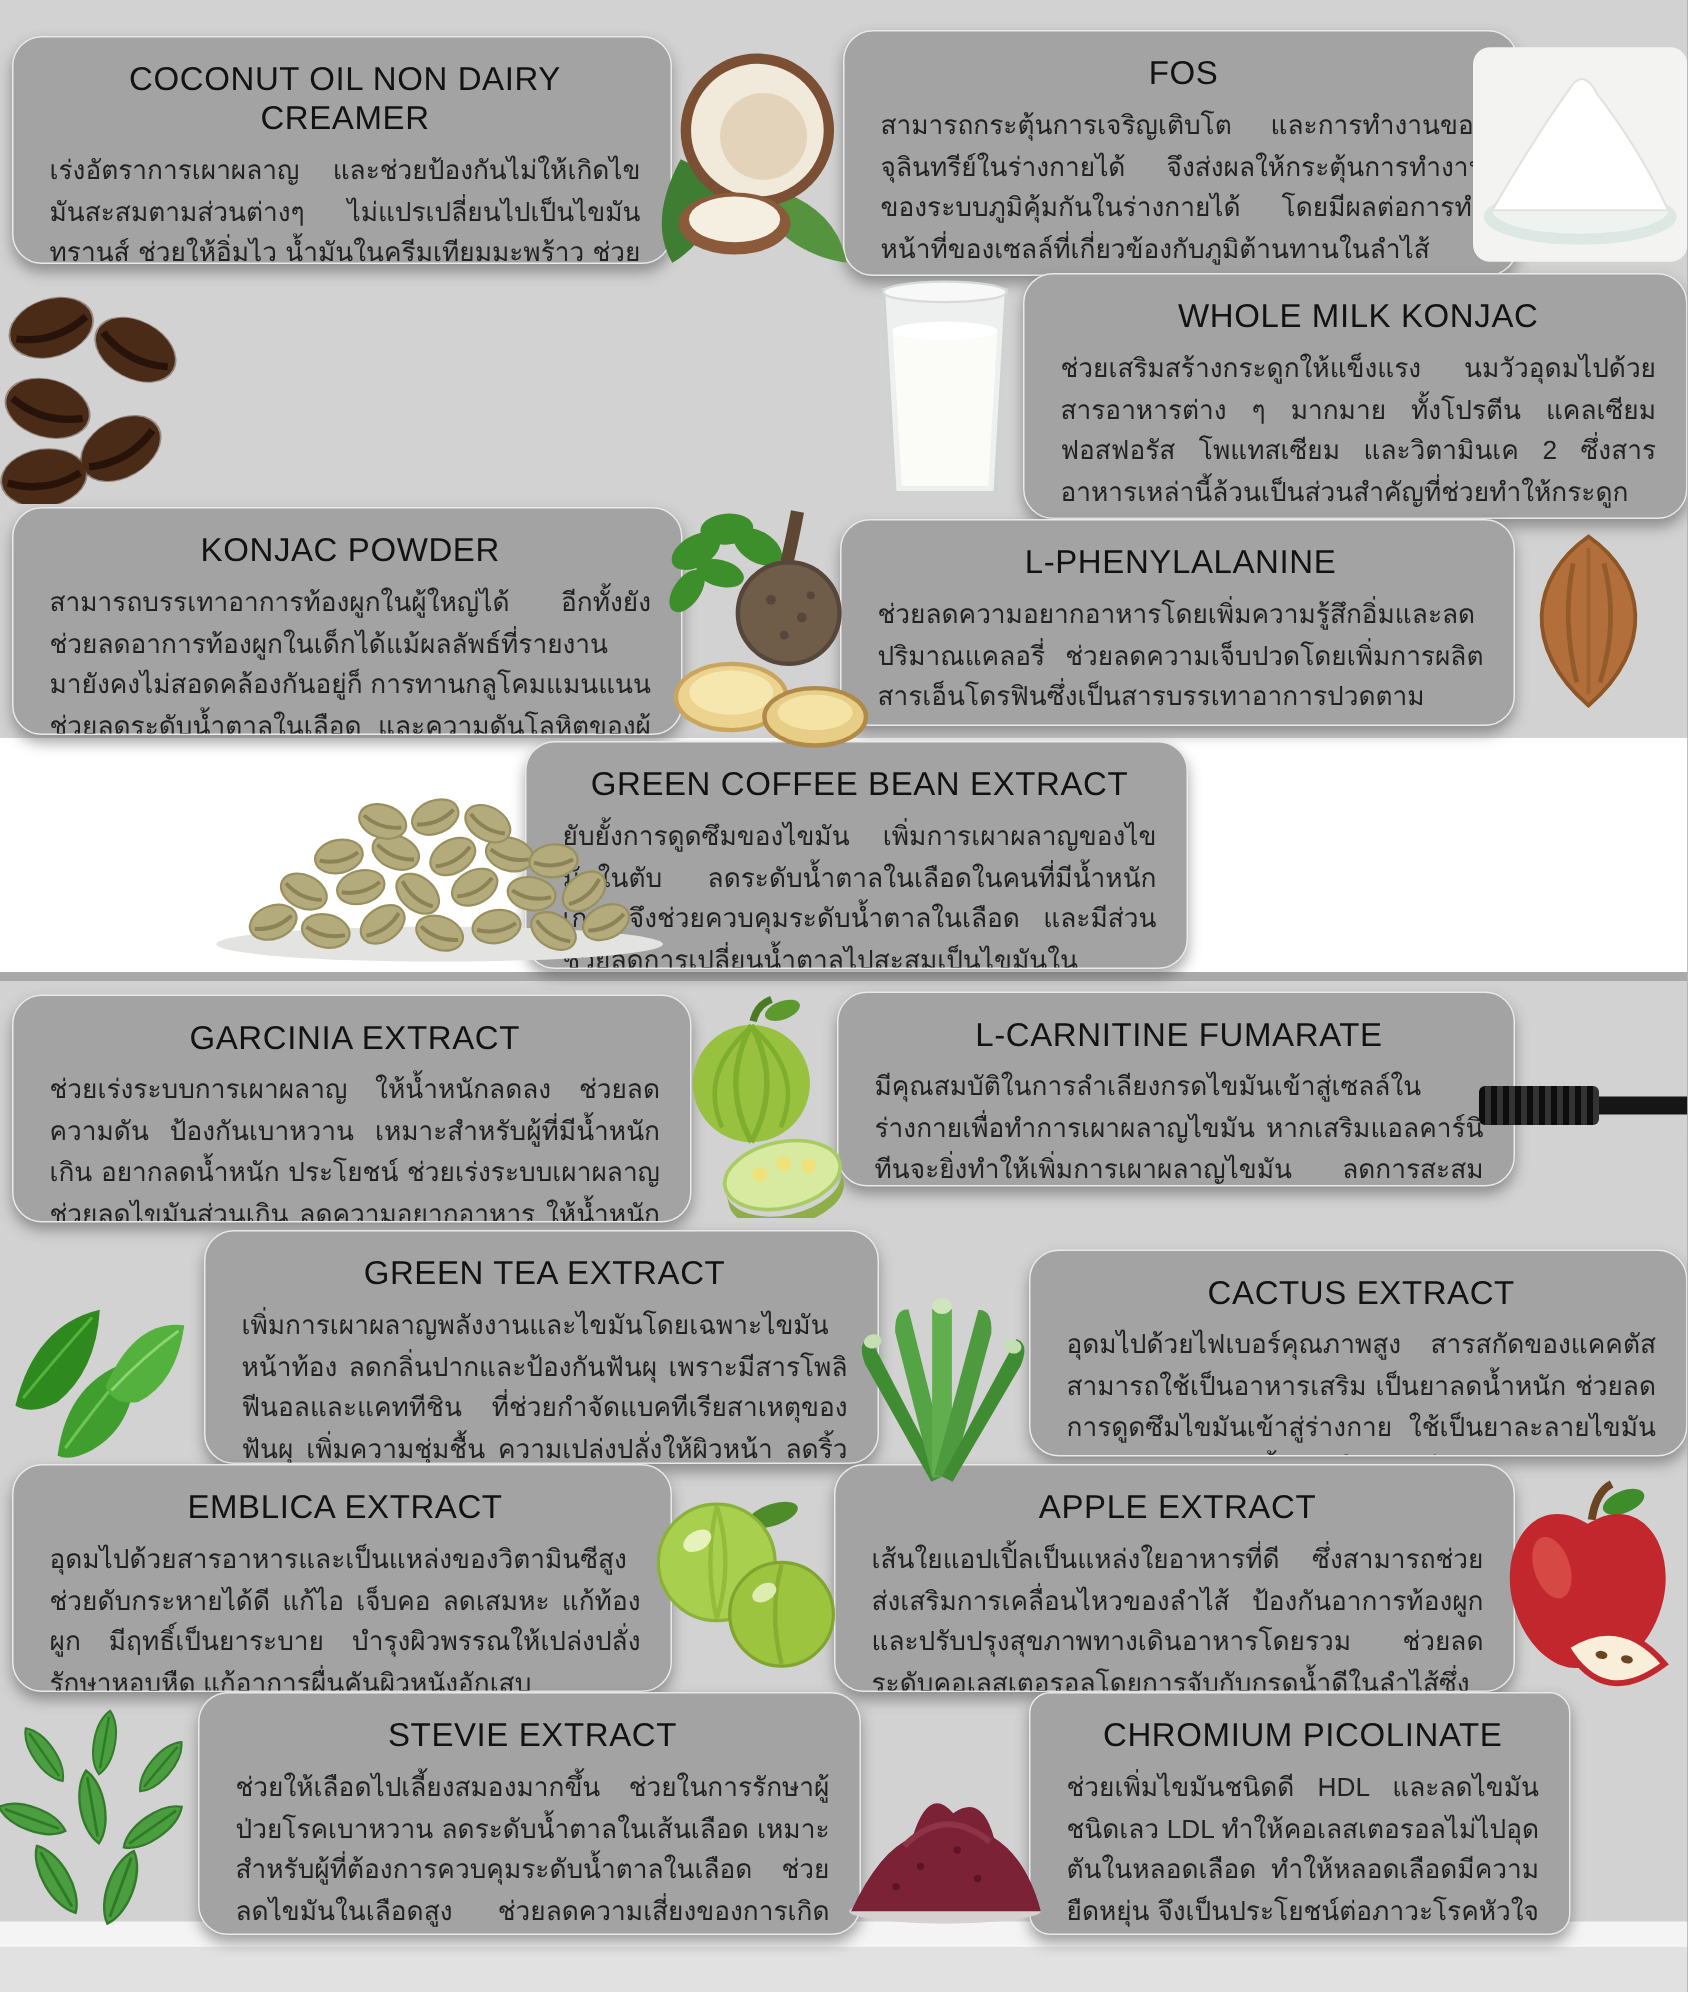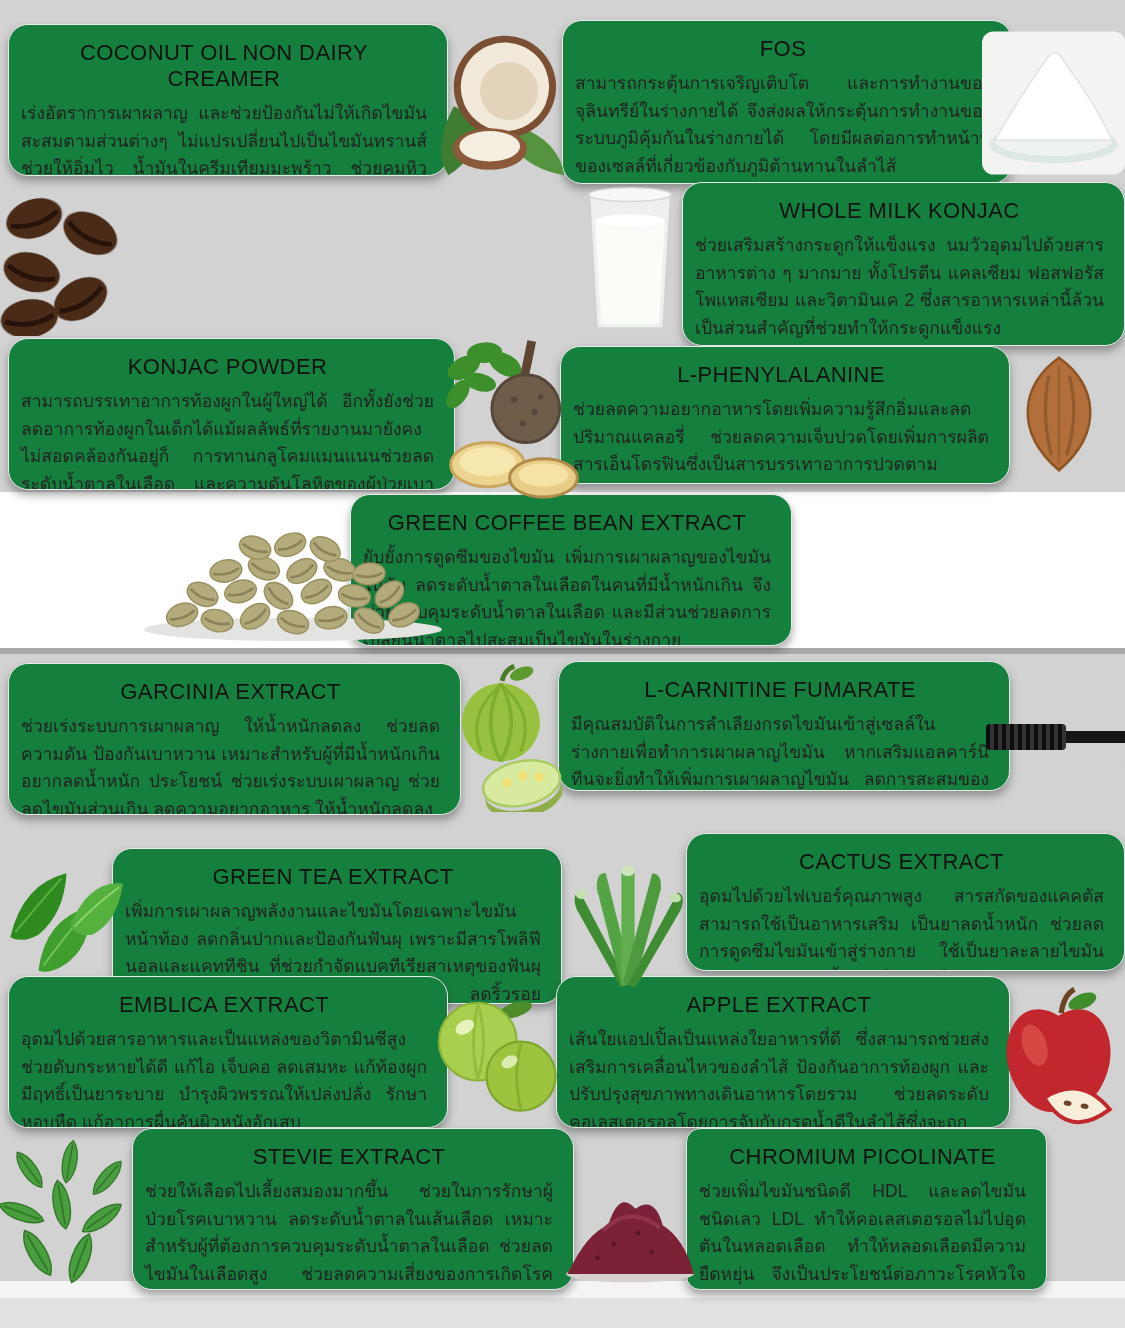--- a/index.html
+++ b/index.html
@@ -3,22 +3,22 @@
 <meta charset="utf-8">
 <style>
   html,body{margin:0;padding:0;background:#9e9e9e;font-family:"Liberation Sans","DejaVu Sans",sans-serif;}
   .canvas{position:relative;width:1125px;height:1328px;margin:0 auto;background:#d2d2d2;overflow:hidden;}
   .band{position:absolute;left:0;width:1125px;}
   .band-white-mid{top:492px;height:156px;background:#ffffff;}
   .divider{top:648px;height:6px;background:#a9a9a9;}
   .band-white-bottom{top:1281px;height:17px;background:#f4f4f4;}
   .band-gray-bottom{top:1298px;height:30px;background:#e1e1e1;}
 
-  .card{position:absolute;background:#15803d;border:1px solid #e9e9e9;border-radius:20px;
-        box-shadow:0 5px 9px rgba(60,60,60,.45);padding:13px 20px 10px 12px;box-sizing:border-box;
+  .card{position:absolute;background:#a3a3a3;border:1px solid #e9e9e9;border-radius:20px;
+        box-shadow:0 5px 9px rgba(60,60,60,.45);padding:13px 20px 10px 24px;box-sizing:border-box;
         overflow:hidden;z-index:1;}
   .card-title{font-size:22px;letter-spacing:.4px;color:#121212;text-align:center;margin:2px 0 8px 0;}
   .card-body{font-size:17.5px;line-height:1.58;color:#222222;text-align:justify;}
 
   .img{position:absolute;z-index:2;}
   .img svg{width:100%;height:100%;display:block;}
 
   
   .jar{display:flex;align-items:center;}
   .jar-cap{width:78%;height:16%;border-radius:4px;
@@ -228,21 +228,21 @@
     <svg viewBox="0 0 100 110">
       <path d="M8 70 Q18 28 52 20 Q50 52 30 68 Q17 75 8 70 Z" fill="#2e8a1e"></path>
       <path d="M12 66 Q30 44 48 24" stroke="#57b13d" stroke-width="1.6" fill="none"></path>
       <path d="M30 96 Q35 56 70 46 Q72 79 48 93 Q37 99 30 96 Z" fill="#3f9e2d"></path>
       <path d="M34 92 Q50 70 67 50" stroke="#6fc455" stroke-width="1.6" fill="none"></path>
       <path d="M55 60 Q70 25 96 28 Q92 58 72 68 Q59 70 55 60 Z" fill="#55b13d"></path>
       <path d="M58 62 Q75 44 93 31" stroke="#8ed473" stroke-width="1.5" fill="none"></path>
     </svg>
   </div>
 
-  <div class="card" style="left:112px;top:820px;width:450px;height:156px;margin-top:28px;">
+  <div class="card" style="left:136px;top:820px;width:450px;height:156px;">
     <div class="card-title">GREEN TEA EXTRACT</div>
     <div class="card-body">เพิ่มการเผาผลาญพลังงานและไขมันโดยเฉพาะไขมันหน้าท้อง ลดกลิ่นปากและป้องกันฟันผุ เพราะมีสารโพลิฟีนอลและแคททีชิน ที่ช่วยกำจัดแบคทีเรียสาเหตุของฟันผุ เพิ่มความชุ่มชื้น ความเปล่งปลั่งให้ผิวหน้า ลดริ้วรอยก่อนวัยและจุดด่างดำต่าง</div>
   </div>
 
   <div class="img" style="left:562px;top:843px;width:132px;height:148px;">
     <svg viewBox="0 0 100 110">
       <g transform="translate(50,106)">
         <path d="M-6 0 L-10 -68 Q-9 -80 -2 -79 L0 0 Z" fill="#3f8c33" transform="rotate(-26)"></path>
         <path d="M-5 0 L-8 -76 Q-6 -88 1 -86 L4 0 Z" fill="#54a344" transform="rotate(-12)"></path>
         <path d="M-5 0 L-5 -84 Q0 -94 5 -84 L5 0 Z" fill="#61ae4f"></path>

